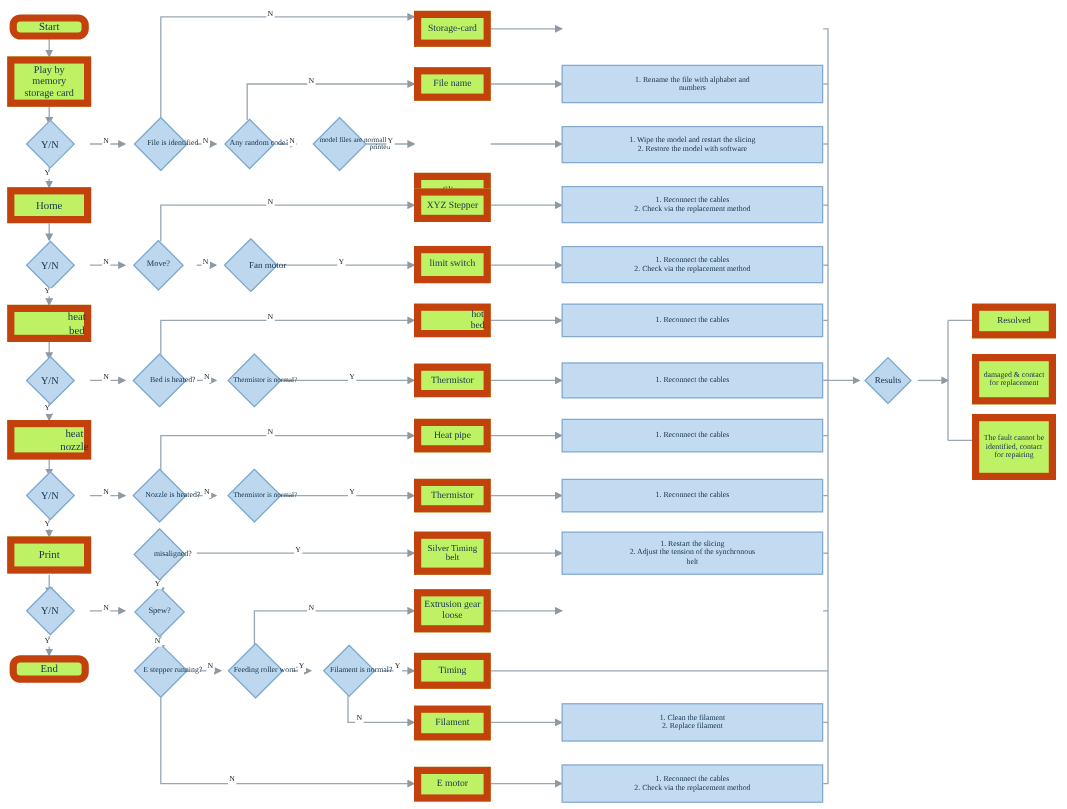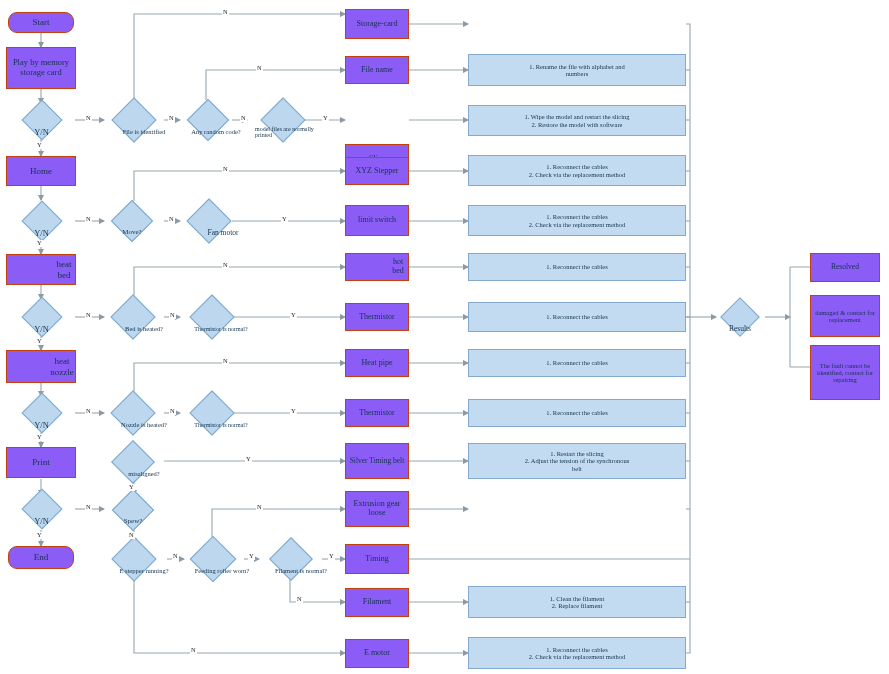--- a/index.html
+++ b/index.html
@@ -13,22 +13,22 @@
   #canvas{position:absolute;left:0;top:0;width:889px;height:674px;}
   svg#wires{position:absolute;left:0;top:0;width:889px;height:674px;pointer-events:none;}
 
   .node{
     position:absolute;
     box-sizing:border-box;
     display:flex;
     align-items:center;
     justify-content:center;
     text-align:center;
-    background:#8b5cf6;
-    border:1px solid #c2410c;
+    background:#bef264;
+    border:6px solid #c2410c;
     color:#14344d;
     line-height:1.12;
     padding:1px 2px;
     z-index:3;
   }
   .rect{border-radius:0;}
   .term{border-radius:9px;}
   .rect.proc{}
   .out{background:#c3dbf0;border:1px solid #83aace;}
   .out .lines{display:block;}
@@ -44,23 +44,23 @@
   }
   .dia .shape i{
     position:absolute;
     left:50%;top:50%;
     transform:translate(-50%,-50%) rotate(45deg);
     background:#bcd7ee;
     border:1px solid #7ba7cc;
     display:block;
   }
   .dia .lbl{
-    position:absolute;left:0;top:12px;width:100%;height:100%;
+    position:absolute;left:0;top:0;width:100%;height:100%;
     display:flex;align-items:center;justify-content:center;
-    text-align:left;
+    text-align:right;
     color:#14344d;
     line-height:1.05;
     z-index:4;
   }
 
   .edge-lbl{
     position:absolute;
     background:#ffffff;
     color:#2a2a2a;
     padding:0 1px;

